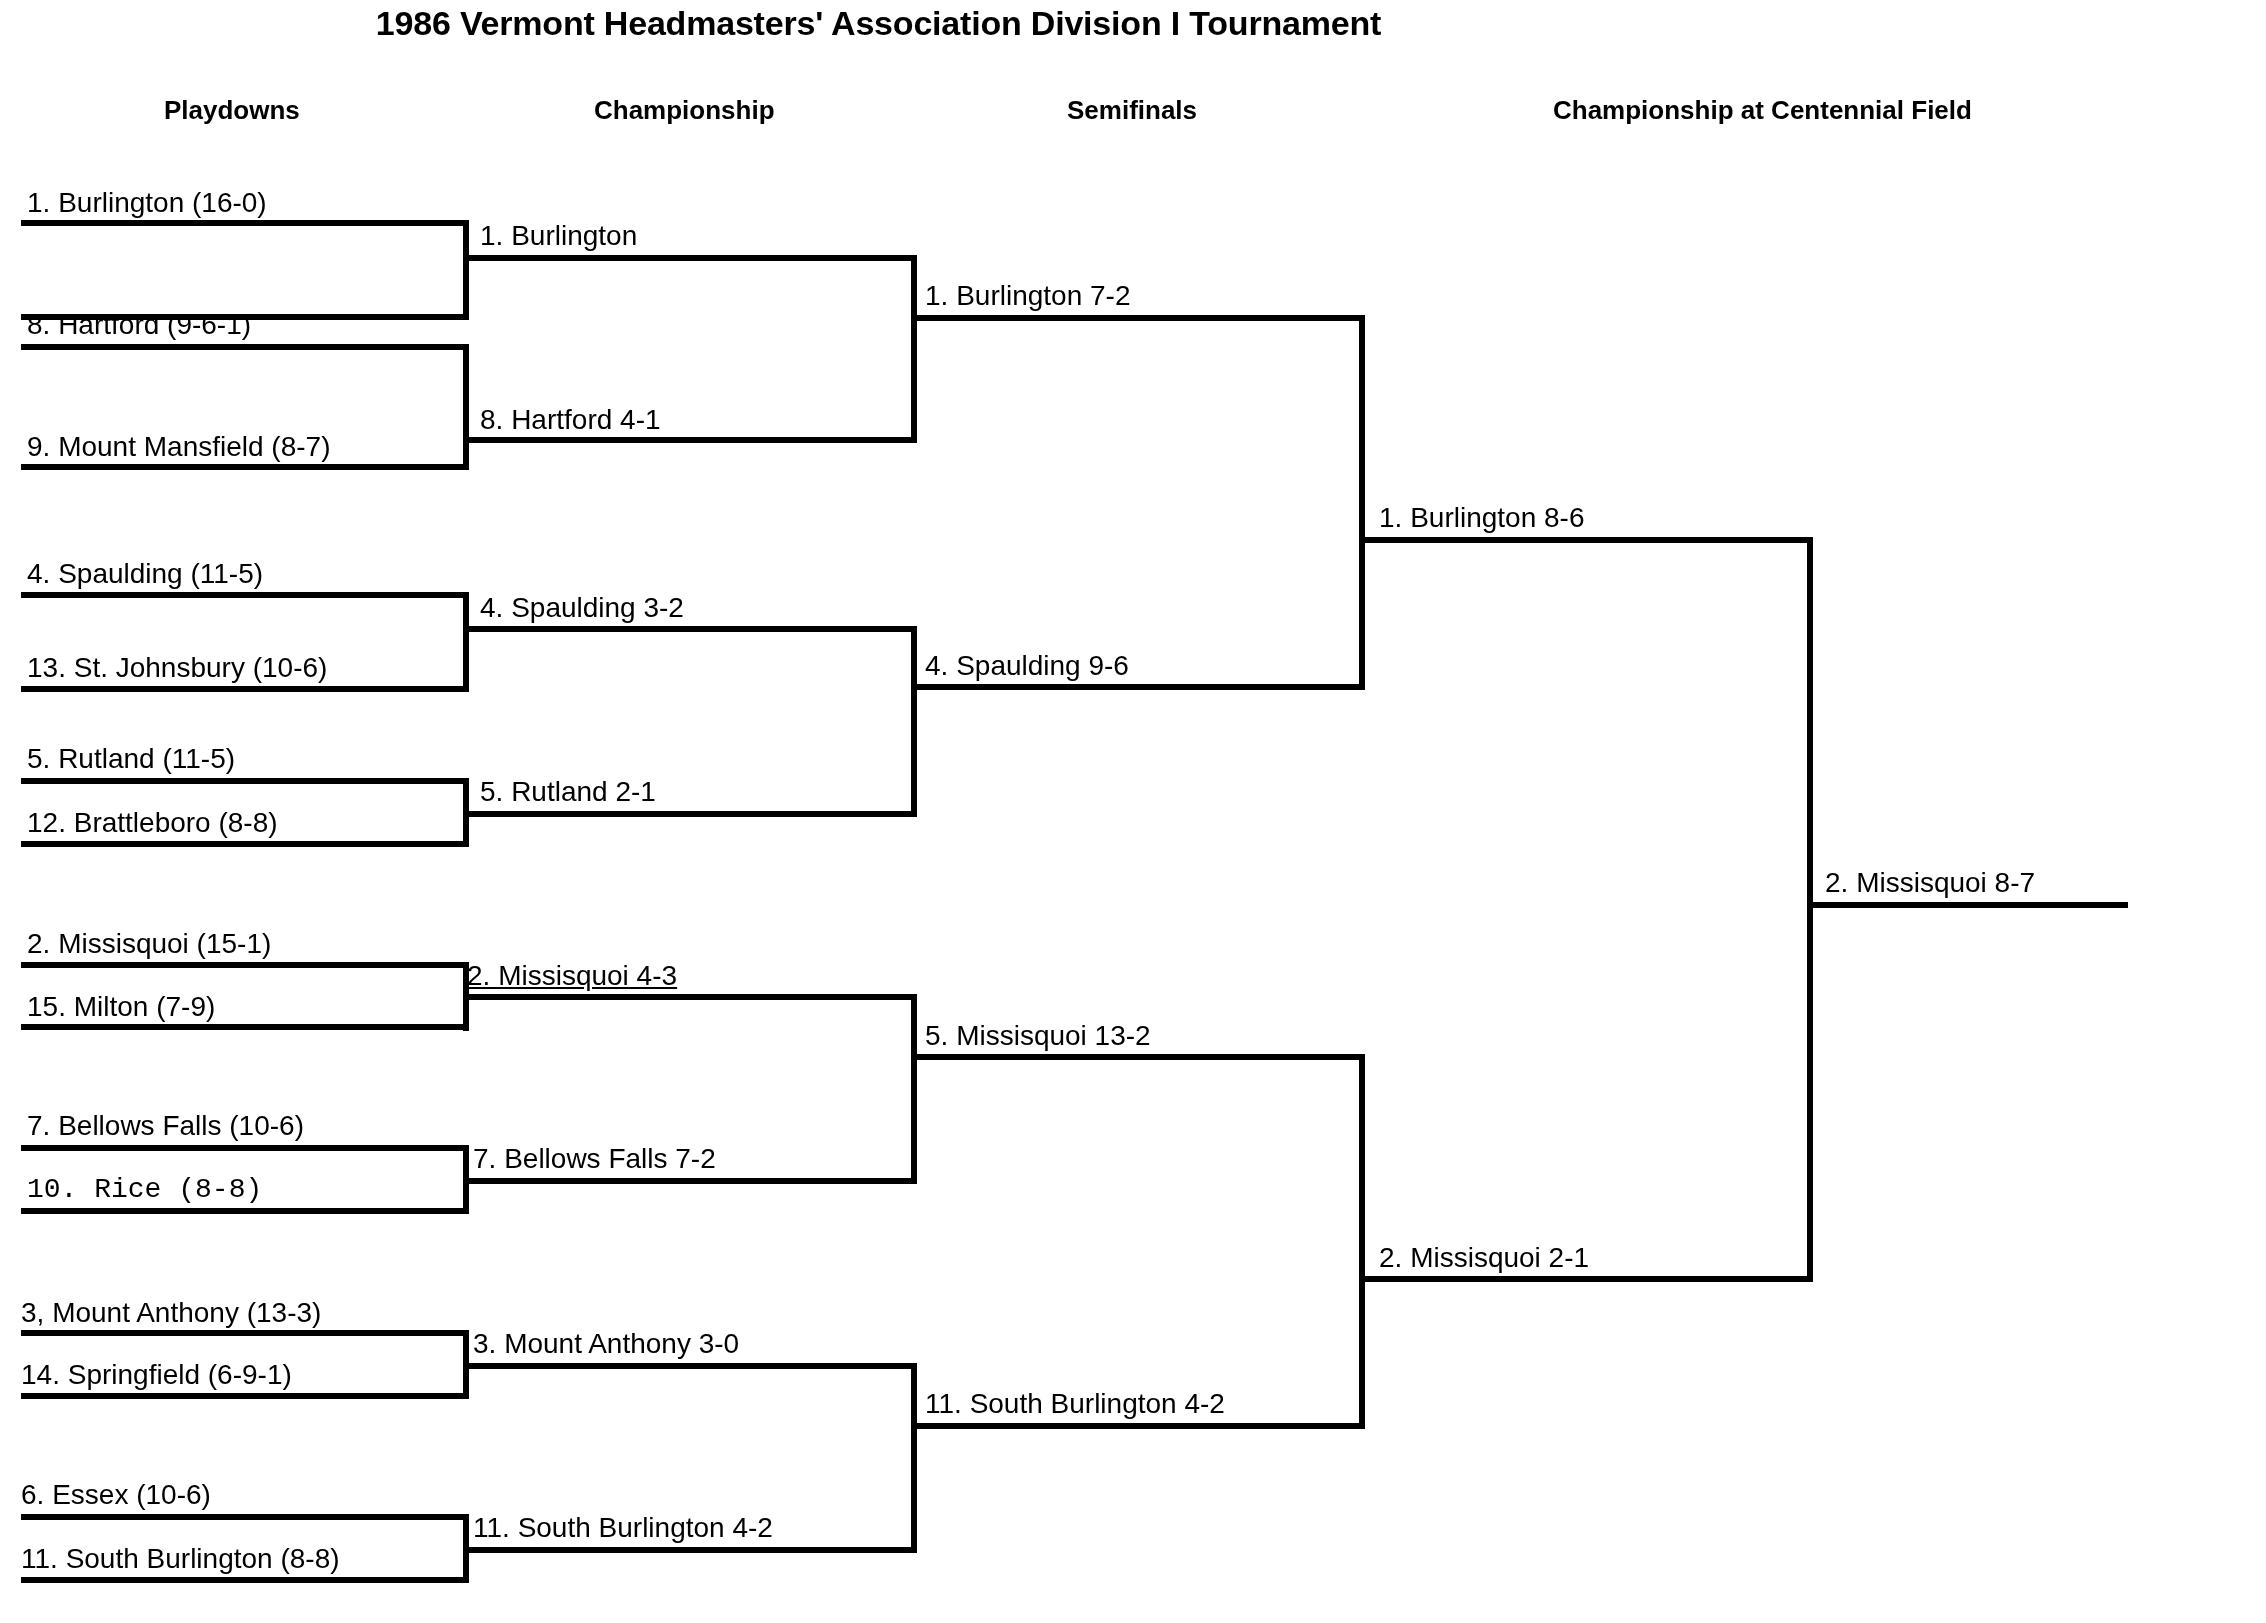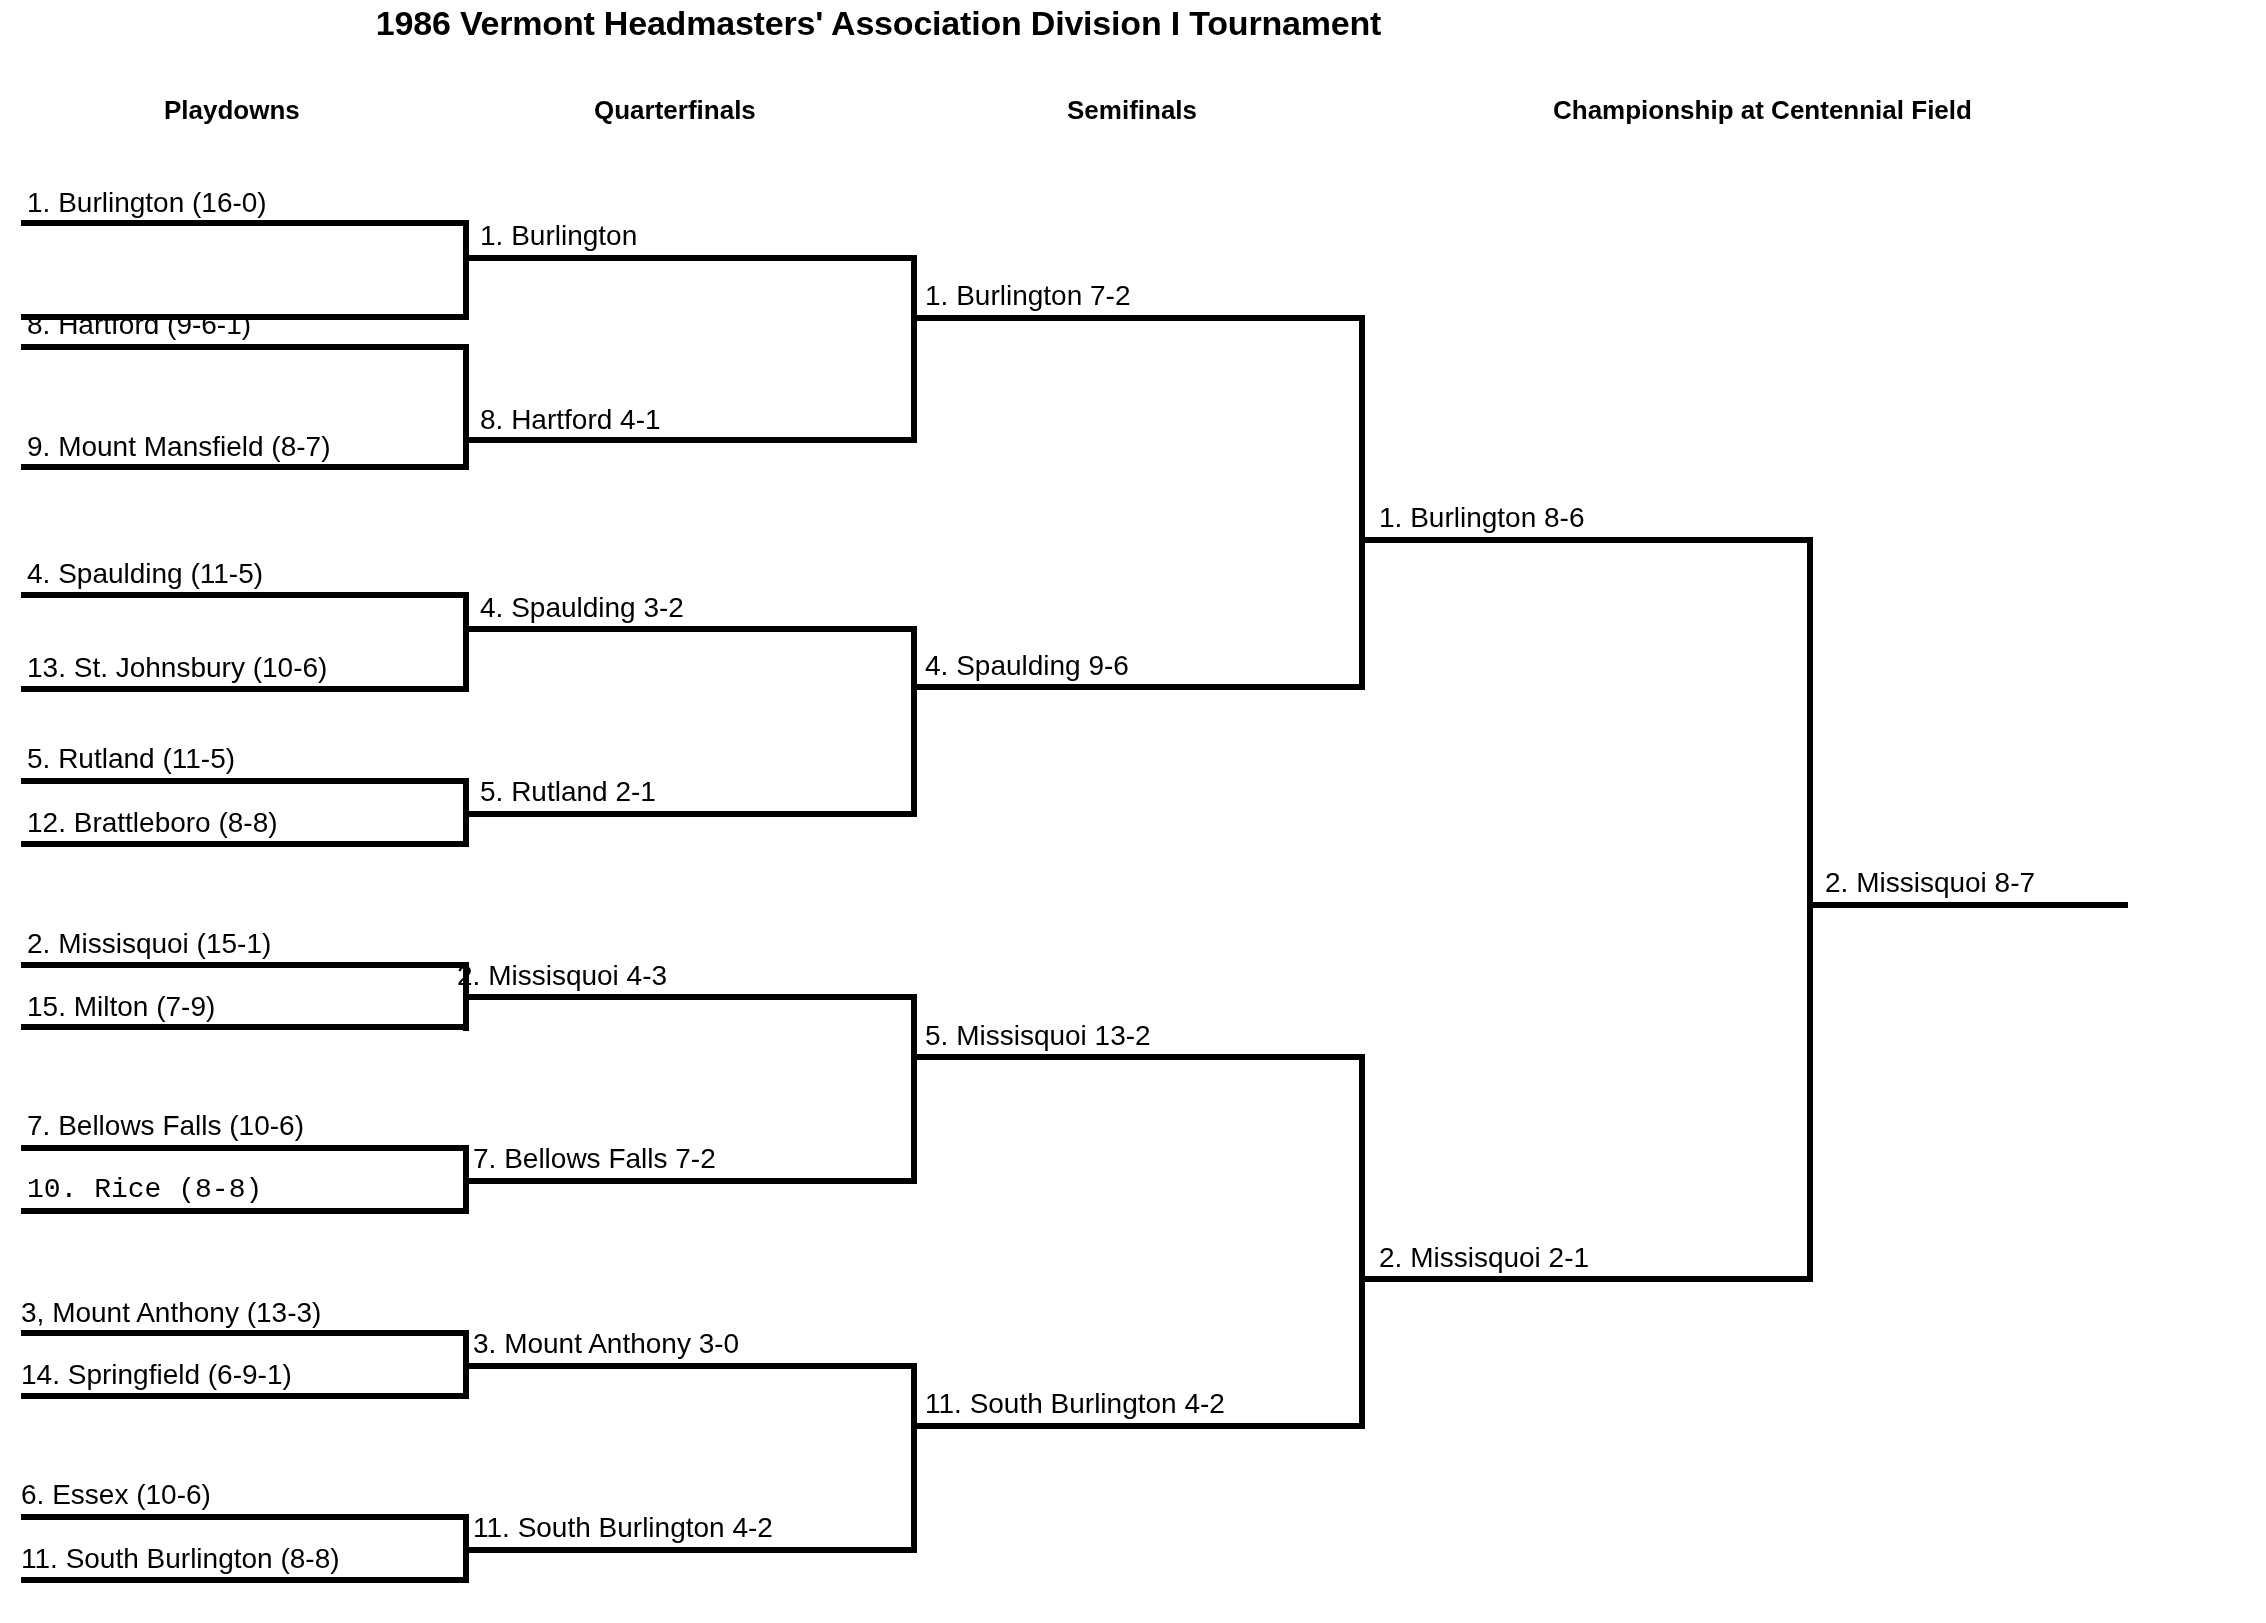--- a/index.html
+++ b/index.html
@@ -63,21 +63,21 @@
   }
 </style>
 </head>
 <body>
 
 <div id="page">
 
   <div class="title">1986 Vermont Headmasters' Association Division I Tournament</div>
 
   <div class="colhead c0">Playdowns</div>
-  <div class="colhead c1">Quarterfinals</div>
+  <div class="colhead c1">Championship</div>
   <div class="colhead c2">Semifinals</div>
   <div class="colhead c3">Championship at Centennial Field</div>
 
   <div class="lbl" style="left:27px; top:189px;">1. Burlington (16-0)</div>
   <div class="hline" style="left:21px; top:220px; width:448px;"></div>
   <div class="lbl" style="left:27px; top:282px;"></div>
   <div class="hline" style="left:21px; top:314px; width:448px;"></div>
   <div class="vline" style="left:463px; top:220px; height:99px;"></div>
 
   <div class="lbl" style="left:27px; top:311px;">8. Hartford (9-6-1)</div>
@@ -129,21 +129,21 @@
   <div class="hline" style="left:469px; top:437px; width:448px;"></div>
   <div class="vline" style="left:911px; top:255px; height:188px;"></div>
 
   <div class="lbl" style="left:480px; top:594px;">4. Spaulding 3-2</div>
   <div class="hline" style="left:469px; top:626px; width:448px;"></div>
 
   <div class="lbl" style="left:480px; top:778px;">5. Rutland 2-1</div>
   <div class="hline" style="left:469px; top:811px; width:448px;"></div>
   <div class="vline" style="left:911px; top:626px; height:191px;"></div>
 
-  <div class="lbl" style="left:457px; top:962px;">2. Missisquoi 4-3</div>
+  <div class="lbl" style="left:467px; top:962px;text-decoration:underline;">2. Missisquoi 4-3</div>
   <div class="hline" style="left:469px; top:994px; width:448px;"></div>
 
   <div class="lbl" style="left:473px; top:1145px;">7. Bellows Falls 7-2</div>
   <div class="hline" style="left:469px; top:1178px; width:448px;"></div>
   <div class="vline" style="left:911px; top:994px; height:189px;"></div>
 
   <div class="lbl" style="left:473px; top:1330px;">3. Mount Anthony 3-0</div>
   <div class="hline" style="left:469px; top:1363px; width:448px;"></div>
 
   <div class="lbl" style="left:473px; top:1514px;">11. South Burlington 4-2</div>

